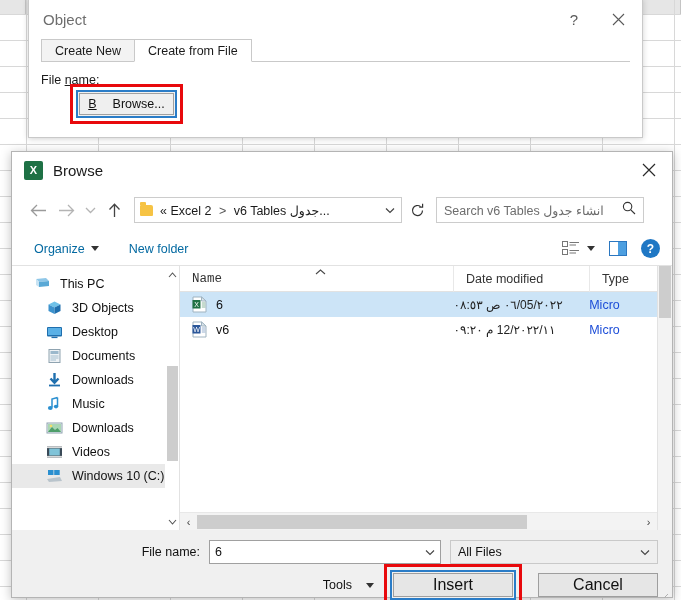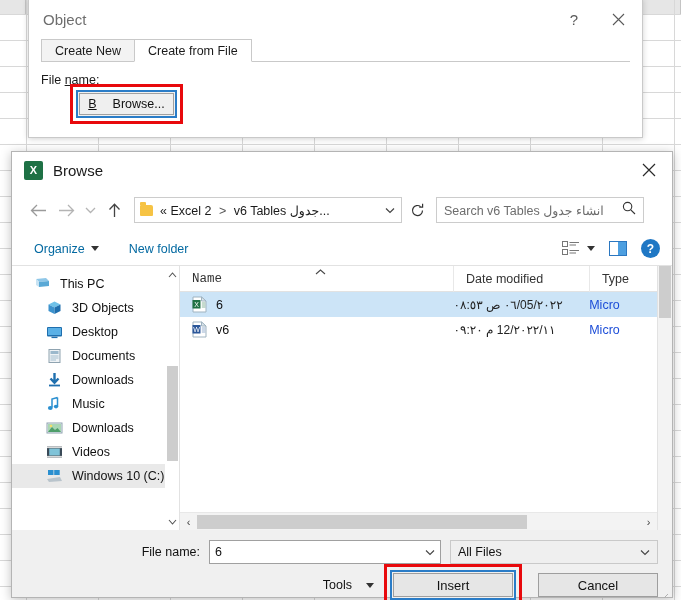--- a/index.html
+++ b/index.html
@@ -154,21 +154,21 @@
   .fn-input { width:232px; height:24px; border:1px solid #a0a0a0; background:#fff;
               display:flex; align-items:center; padding:0 5px; font-size:12.5px; color:#111; }
   .fn-input .v { flex:1; }
   .fn-caret { color:#444; font-size:10px; }
   .filter-select { width:208px; height:24px; border:1px solid #c9c9c9; background:#efefef;
               display:flex; align-items:center; padding:0 7px; font-size:12.5px; color:#111; }
   .filter-select .v { flex:1; }
   .bb-row2 { display:flex; align-items:center; justify-content:flex-end; gap:0; margin-top:9px; }
   .tools { font-size:12.5px; color:#111; display:flex; align-items:center; gap:14px; margin-right:10px; }
   .btn-wide { height:24px; width:120px; display:flex; align-items:center; justify-content:center;
-              background:#e6e6e6; border:1px solid #9e9e9e; font-size:13px; color:#111; }
+              background:#e6e6e6; border:1px solid #9e9e9e; font-size:16px; color:#111; }
   .insert-redbox { margin:-9px 0; }
   .cancel-wrap { margin-left:16px; }
   .grip { position:absolute; right:3px; bottom:2px; width:10px; height:10px; }
 </style>
 </head>
 <body>
 
 <div id="root">
 
   <div class="sheet">

